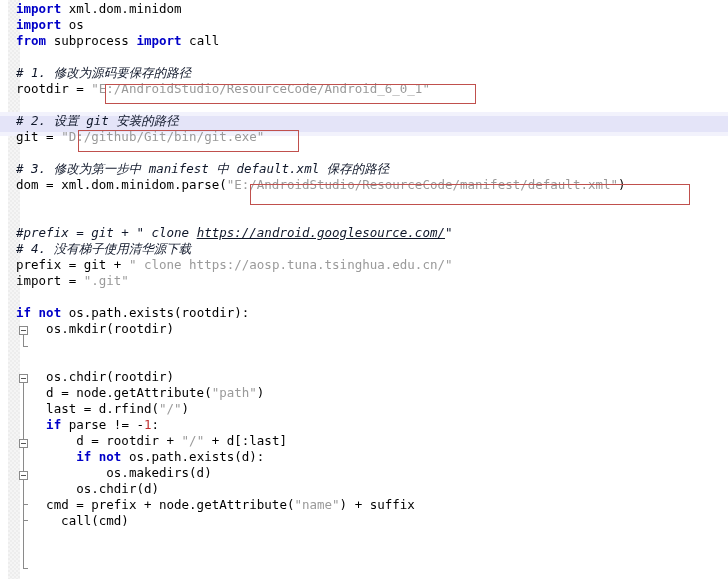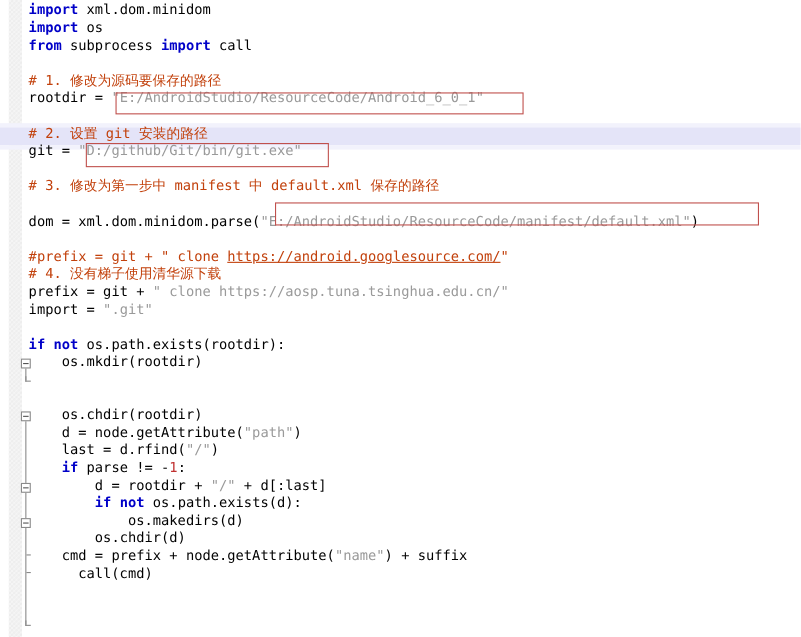--- a/index.html
+++ b/index.html
@@ -32,30 +32,30 @@
   }
   
   .code{
     position:absolute;left:0;top:0;width:728px;height:579px;
   }
   .line{
     position:absolute;left:0;right:0;height:16px;line-height:16px;
     font-size:12.5px;white-space:pre;
     color:#000000;
   }
-  .line .t{padding-left:26px;display:inline-block;}
+  .line .t{padding-left:16px;display:inline-block;}
   
   .hl-band{
     position:absolute;left:0;right:0;height:16px;
     background:#e4e4f8;
   }
   .hl-band.soft{background:#f2f2fc;}
   
   .kw{color:#0000c8;font-weight:bold;}
-  .cm{color:#c2410c;}
+  .cm{color:#0f172a;font-style:italic;}
   .cm u{text-decoration:underline;}
   .st{color:#9a9a9a;}
   .num{color:#c03030;}
   .pl{color:#000000;}
   
   .box{
     position:absolute;
     border:1px solid #c0504d;
     box-sizing:border-box;
     pointer-events:none;
@@ -97,21 +97,21 @@
       <div class="line" style="top: 17px;"><span class="t"><span class="kw">import</span><span class="pl"> os</span></span></div>
       <div class="line" style="top: 33px;"><span class="t"><span class="kw">from</span><span class="pl"> subprocess </span><span class="kw">import</span><span class="pl"> call</span></span></div>
       <div class="line" style="top: 49px;"><span class="t"></span></div>
       <div class="line" style="top: 65px;"><span class="t"><span class="cm"># 1. 修改为源码要保存的路径</span></span></div>
       <div class="line" style="top: 81px;"><span class="t"><span class="pl">rootdir = </span><span class="st">"E:/AndroidStudio/ResourceCode/Android_6_0_1"</span></span></div>
       <div class="line" style="top: 97px;"><span class="t"></span></div>
       <div class="line" style="top: 113px;"><span class="t"><span class="cm"># 2. 设置 git 安装的路径</span></span></div>
       <div class="line" style="top: 129px;"><span class="t"><span class="pl">git = </span><span class="st">"D:/github/Git/bin/git.exe"</span></span></div>
       <div class="line" style="top: 145px;"><span class="t"></span></div>
       <div class="line" style="top: 161px;"><span class="t"><span class="cm"># 3. 修改为第一步中 manifest 中 default.xml 保存的路径</span></span></div>
-      <div class="line" style="top: 193px;"><span class="t"><span class="pl">dom = xml.dom.minidom.parse(</span><span class="st">"E:/AndroidStudio/ResourceCode/manifest/default.xml"</span><span class="pl">)</span></span></div>
+      <div class="line" style="top: 177px;"><span class="t"><span class="pl">dom = xml.dom.minidom.parse(</span><span class="st">"E:/AndroidStudio/ResourceCode/manifest/default.xml"</span><span class="pl">)</span></span></div>
       <div class="line" style="top: 209px;"><span class="t"></span></div>
       <div class="line" style="top: 225px;"><span class="t"><span class="cm">#prefix = git + " clone <u>https://android.googlesource.com/</u>"</span></span></div>
       <div class="line" style="top: 241px;"><span class="t"><span class="cm"># 4. 没有梯子使用清华源下载</span></span></div>
       <div class="line" style="top: 257px;"><span class="t"><span class="pl">prefix = git + </span><span class="st">" clone https://aosp.tuna.tsinghua.edu.cn/"</span></span></div>
       <div class="line" style="top: 273px;"><span class="t"><span class="pl">import = </span><span class="st">".git"</span></span></div>
       <div class="line" style="top: 289px;"><span class="t"></span></div>
       <div class="line" style="top: 305px;"><span class="t"><span class="kw">if</span><span class="pl"> </span><span class="kw">not</span><span class="pl"> os.path.exists(rootdir):</span></span></div>
       <div class="line" style="top: 321px;"><span class="t"><span class="pl">    os.mkdir(rootdir)</span></span></div>
       <div class="line" style="top: 337px;"><span class="t"></span></div>
       <div class="line" style="top: 369px;"><span class="t"><span class="pl">    os.chdir(rootdir)</span></span></div>

